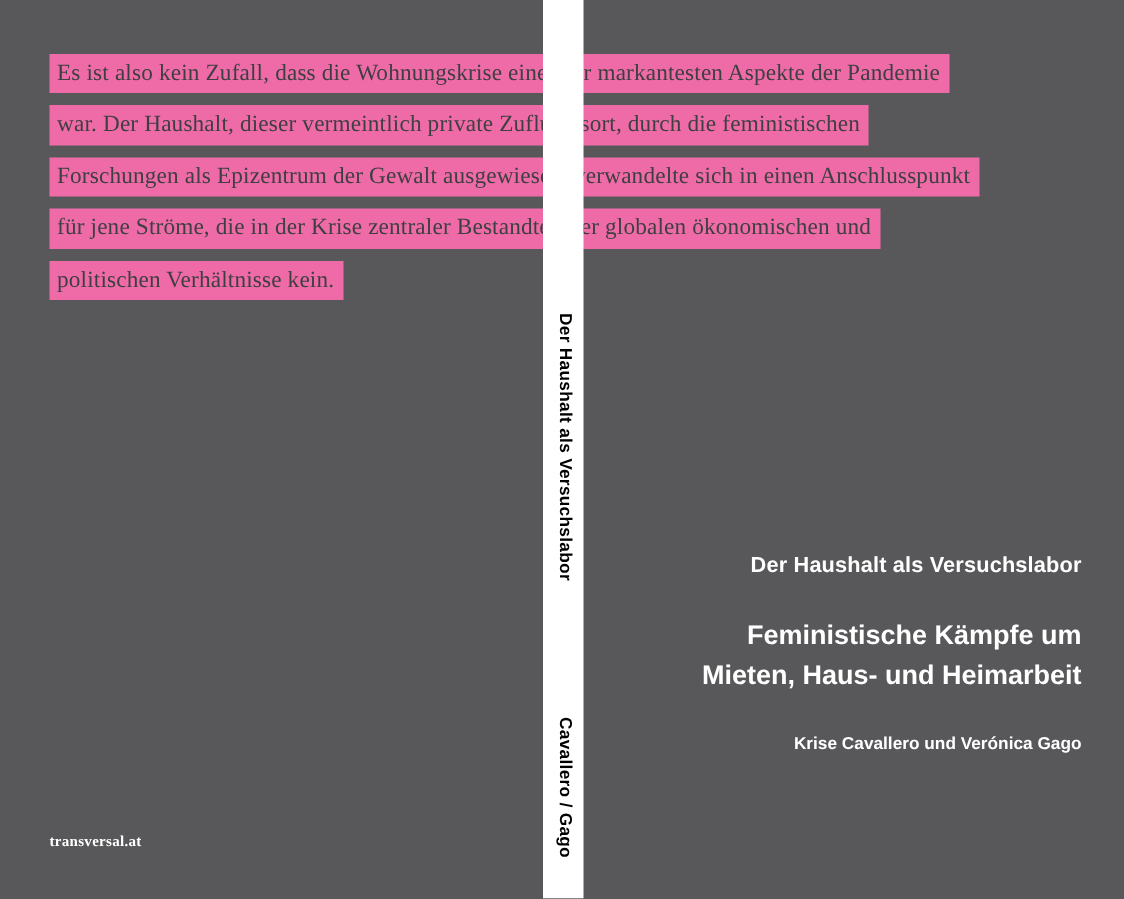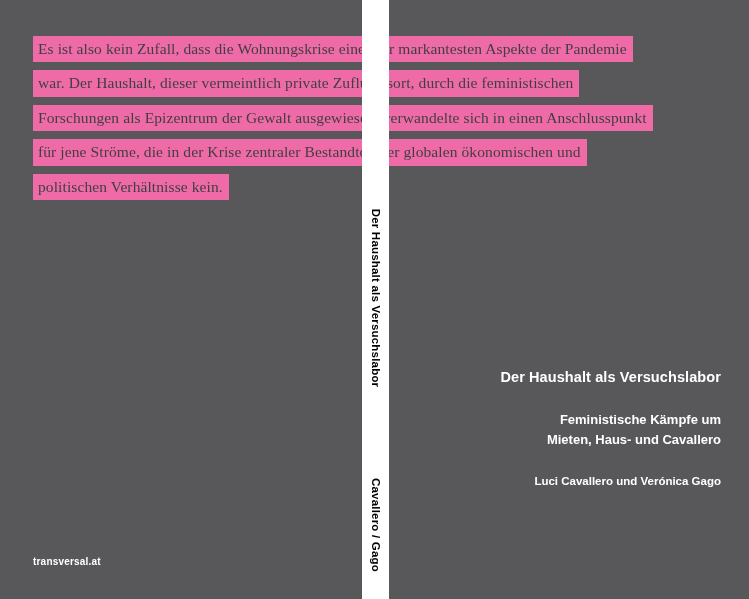--- a/index.html
+++ b/index.html
@@ -89,41 +89,42 @@
     color: #ffffff;
   }
   .front-title {
     font-size: 14.5px;
     font-weight: bold;
     line-height: 1.35;
     margin: 0 0 22px 0;
     letter-spacing: 0.1px;
   }
   .front-subtitle {
-    font-size: 13px;
+    font-size: 18px;
     font-weight: bold;
     line-height: 1.55;
     margin: 0 0 24px 0;
   }
   .front-authors {
     font-size: 11.5px;
     font-weight: bold;
     line-height: 1.3;
     margin: 0;
   }
 
   
   .publisher {
     position: absolute;
     left: 33px;
     bottom: 32px;
     color: #ffffff;
     font-size: 10px;
     font-weight: bold;
     letter-spacing: 0.2px;
+    font-family: Liberation Serif, serif;
   }
 </style>
 </head>
 <body>
 
 <div class="cover">
 
   <div class="blurb">
     <p class="blurb-line">Es ist also kein Zufall, dass die Wohnungskrise einer der markantesten Aspekte der Pandemie</p>
     <p class="blurb-line">war. Der Haushalt, dieser vermeintlich private Zufluchtsort, durch die feministischen</p>
@@ -136,20 +137,20 @@
     <div class="spine-inner">
       <span class="spine-text spine-title">Der Haushalt als Versuchslabor</span>
       <span class="spine-text spine-author">Cavallero / Gago</span>
     </div>
   </div>
 
   <div class="front-block">
     <p class="front-title">Der Haushalt als Versuchslabor</p>
     <p class="front-subtitle">
       <span>Feministische Kämpfe um</span><br>
-      <span>Mieten, Haus- und Cavallero</span>
+      <span>Mieten, Haus- und Heimarbeit</span>
     </p>
-    <p class="front-authors">Luci Cavallero und Verónica Gago</p>
+    <p class="front-authors">Krise Cavallero und Verónica Gago</p>
   </div>
 
   <div class="publisher">transversal.at</div>
 
 </div>
 
 </body></html>

